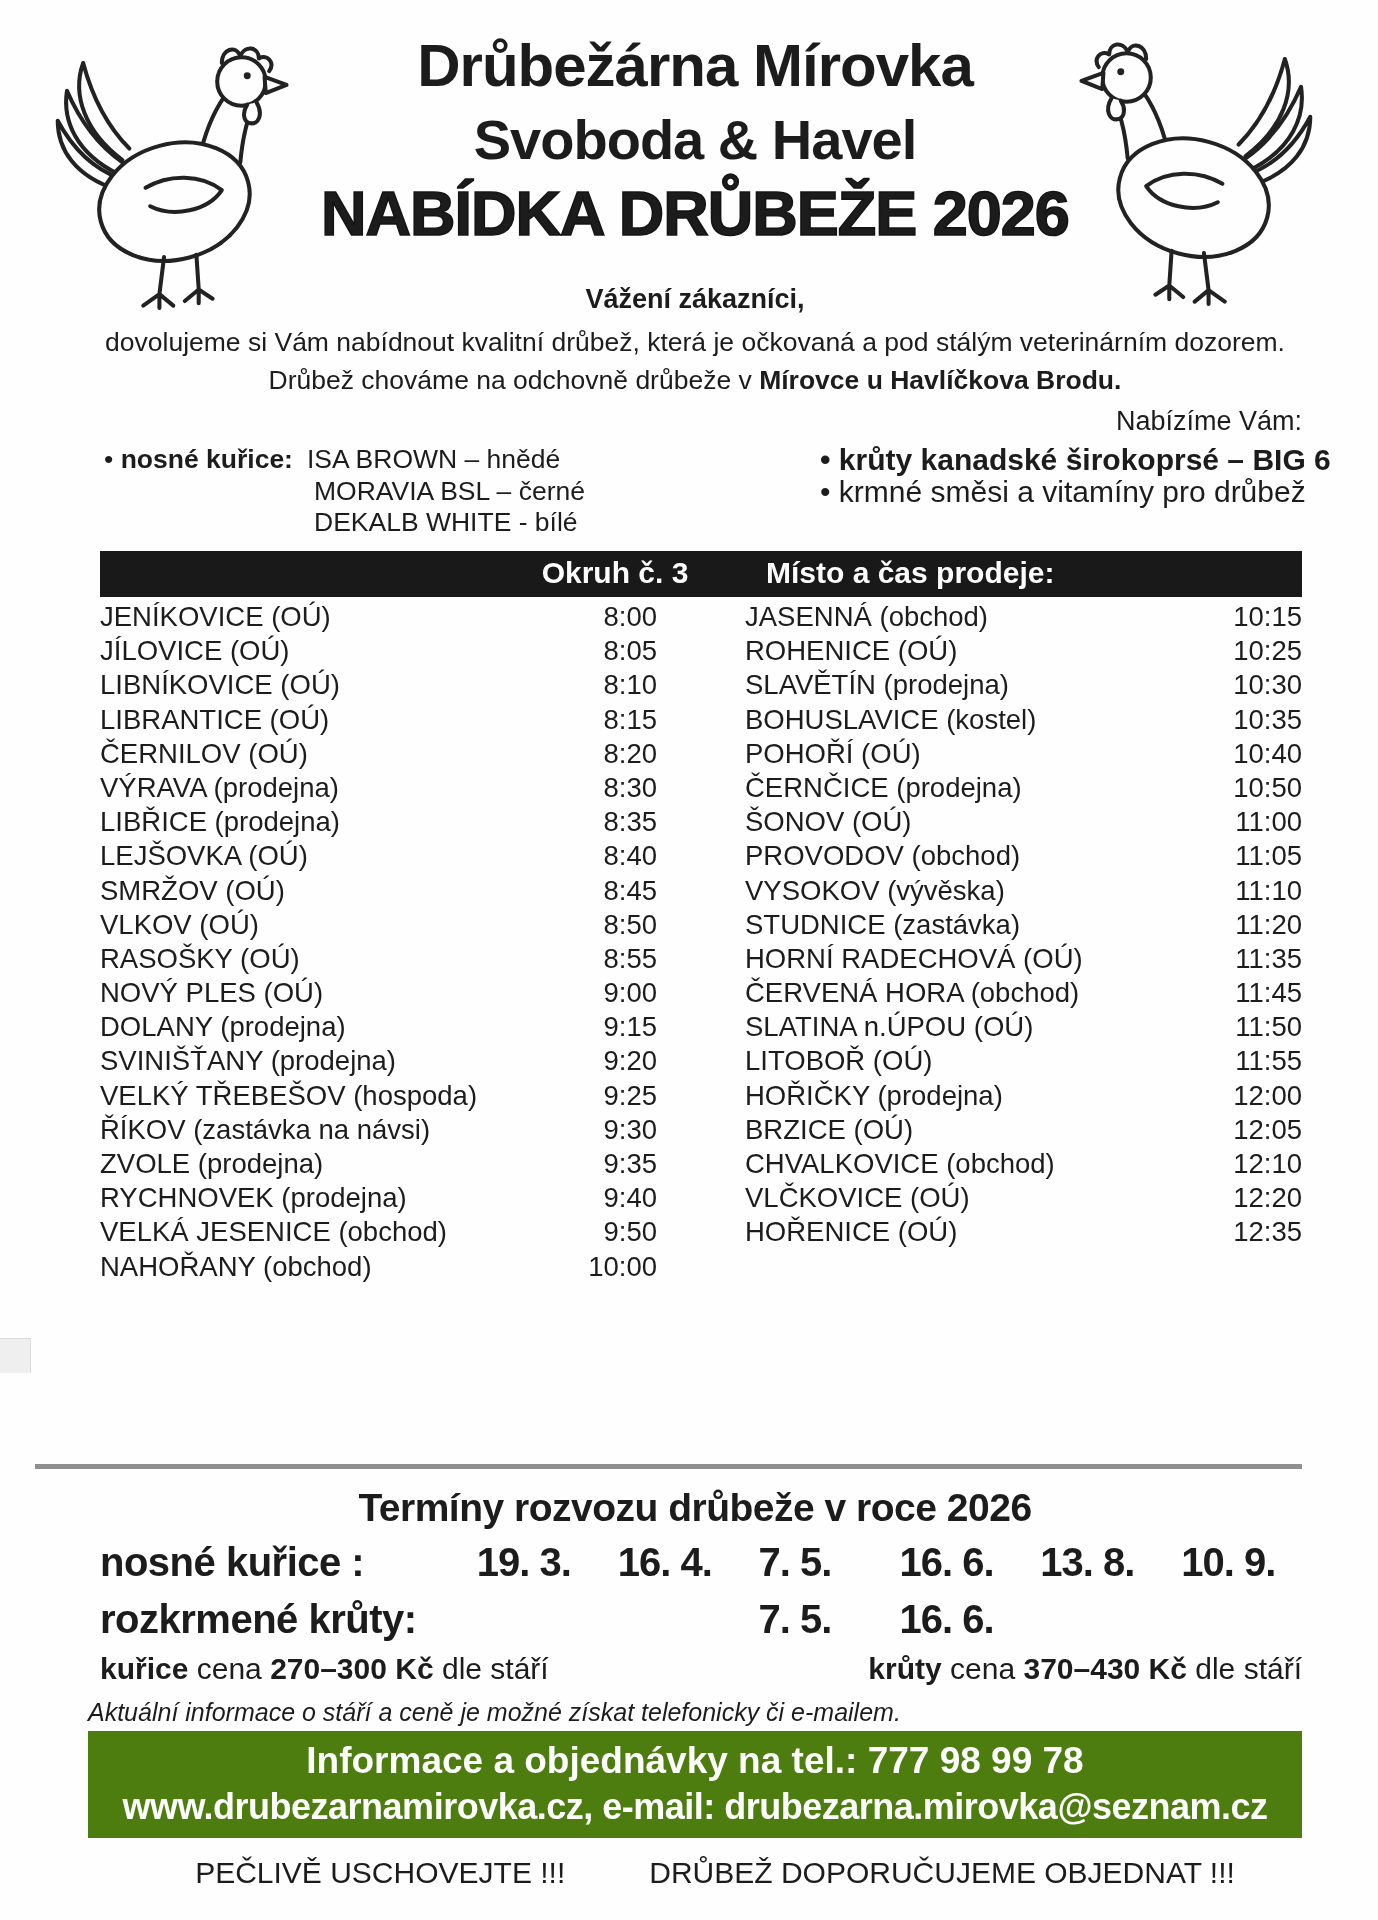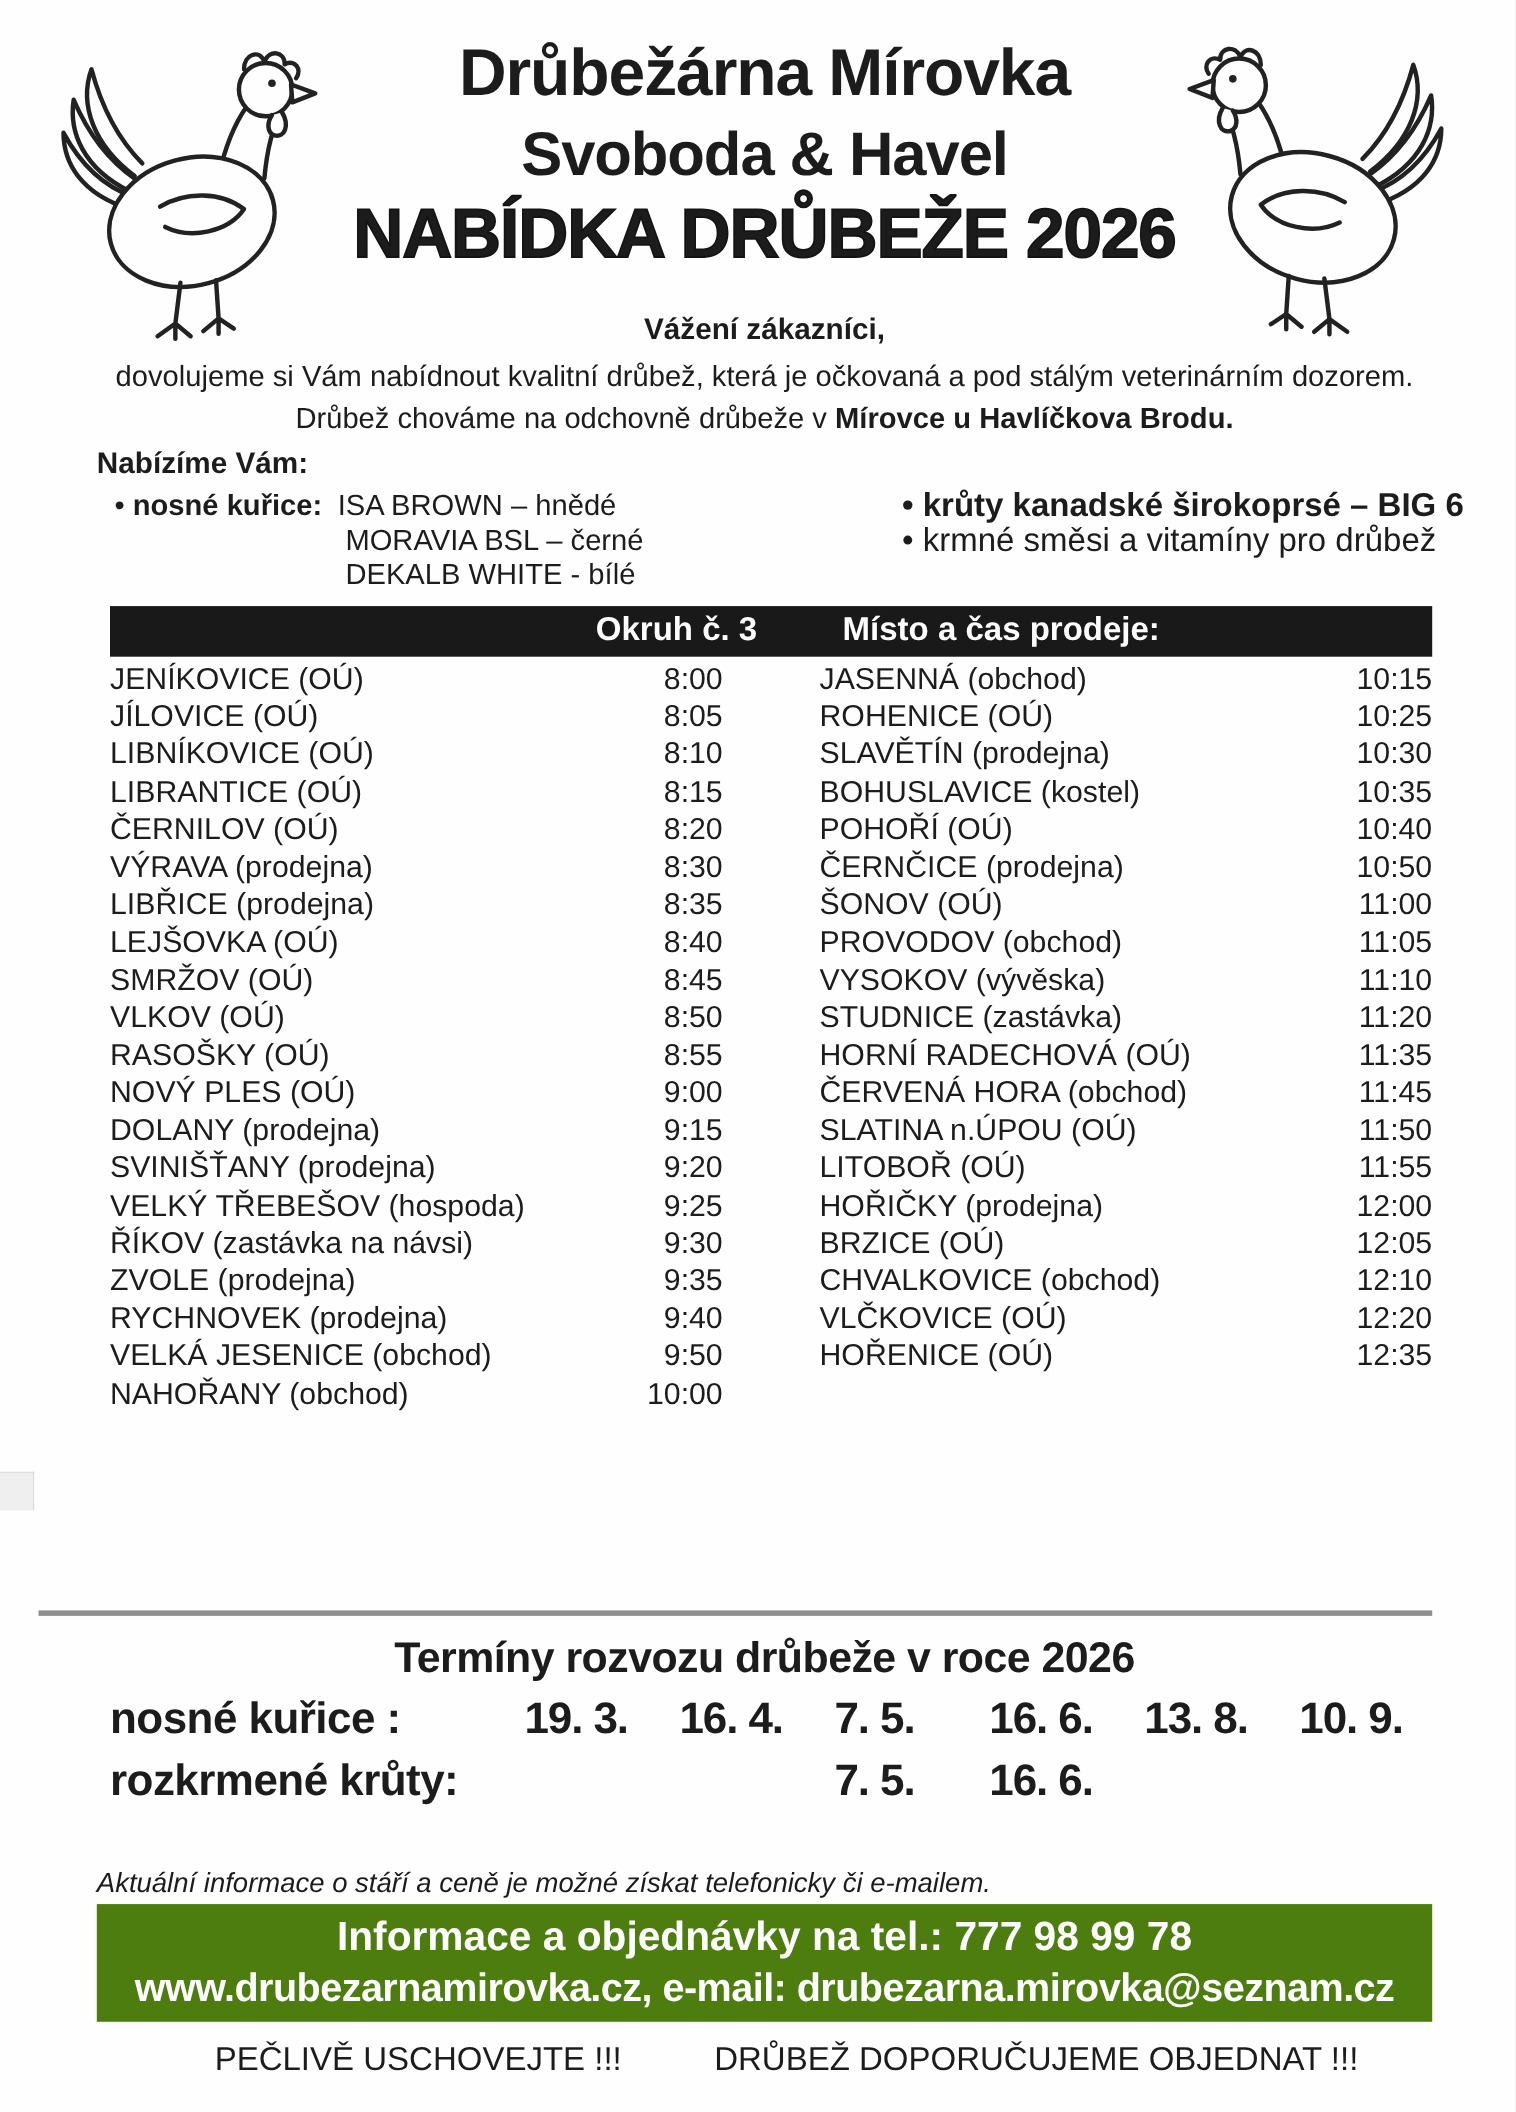--- a/index.html
+++ b/index.html
@@ -24,22 +24,22 @@
   .chicken-left  { left:52px;  top:26px; }
   .chicken-right { left:1048px; top:22px; }
   .chicken-right svg { transform:scaleX(-1); }
 
   
   .intro { left:88px; width:1214px; top:284px; text-align:center; }
   .salutation { font-size:27px; font-weight:bold; margin-bottom:12px; }
   .intro-line { font-size:26.5px; margin-top:7px; }
 
   
-  .offer-heading { left:88px; width:1214px; top:406px; text-align:left;
-                   font-size:27px; font-weight:bold; }
+  .offer-heading { left:88px; width:1214px; top:406px; text-align:right;
+                   font-size:27px; font-weight:normal; }
   .offer-left  { left:104px; top:444px; font-size:26.5px; line-height:31.5px; }
   .offer-right { left:820px; top:444px; font-size:30px; line-height:31.5px; }
   .bullet::before { content:"• "; }
   .offer-indent { padding-left:210px; }
   .offer-left .lbl { font-weight:bold; padding-right:14px; }
 
   
   .sched-bar { left:100px; top:551px; width:1202px; height:46px; background:#191919; }
   .sched-bar span { position:absolute; top:5px; color:#fdfdfd; font-size:30px; font-weight:bold; }
   .bar-col1 { left:390px; width:250px; text-align:center; }
@@ -330,20 +330,24 @@
         <span class="d-label">rozkrmené krůty:</span>
         <span class="d-cell"></span>
         <span class="d-cell"></span>
         <span class="d-cell">7. 5.</span>
         <span class="d-cell">16. 6.</span>
         <span class="d-cell"></span>
         <span class="d-cell"></span>
       </div>
     </div>
 
+  <div class="abs prices">
+    <div><span class="b">kuřice</span><span> cena </span><span class="b">270–300 Kč</span><span> dle stáří</span></div>
+    <div><span class="b">krůty</span><span> cena </span><span class="b">370–430 Kč</span><span> dle stáří</span></div>
+  </div>
   <div class="abs note">Aktuální informace o stáří a ceně je možné získat telefonicky či e-mailem.</div>
 
   <div class="abs footer-bar">
     <div class="footer-line1">Informace a objednávky na tel.: 777 98 99 78</div>
     <div class="footer-line2">www.drubezarnamirovka.cz, e-mail: drubezarna.mirovka@seznam.cz</div>
   </div>
 
   <div class="abs bottom-line">
     <span>PEČLIVĚ USCHOVEJTE !!!</span>
     <span>DRŮBEŽ DOPORUČUJEME OBJEDNAT !!!</span>

